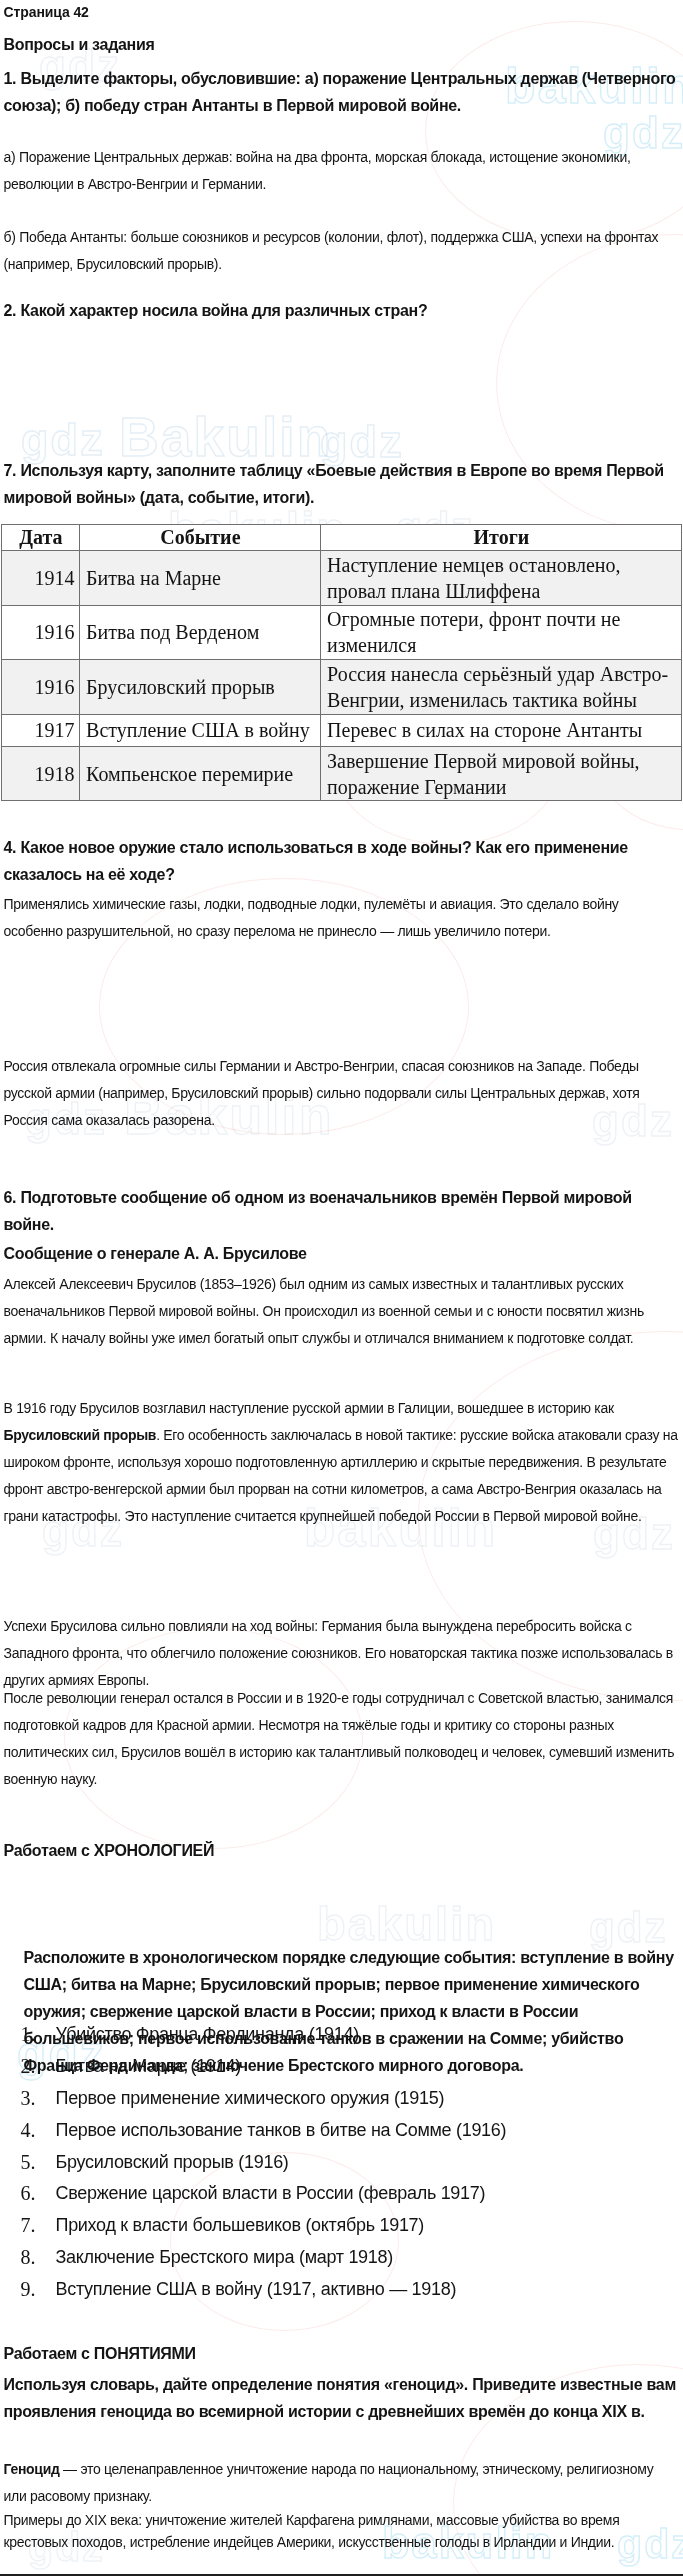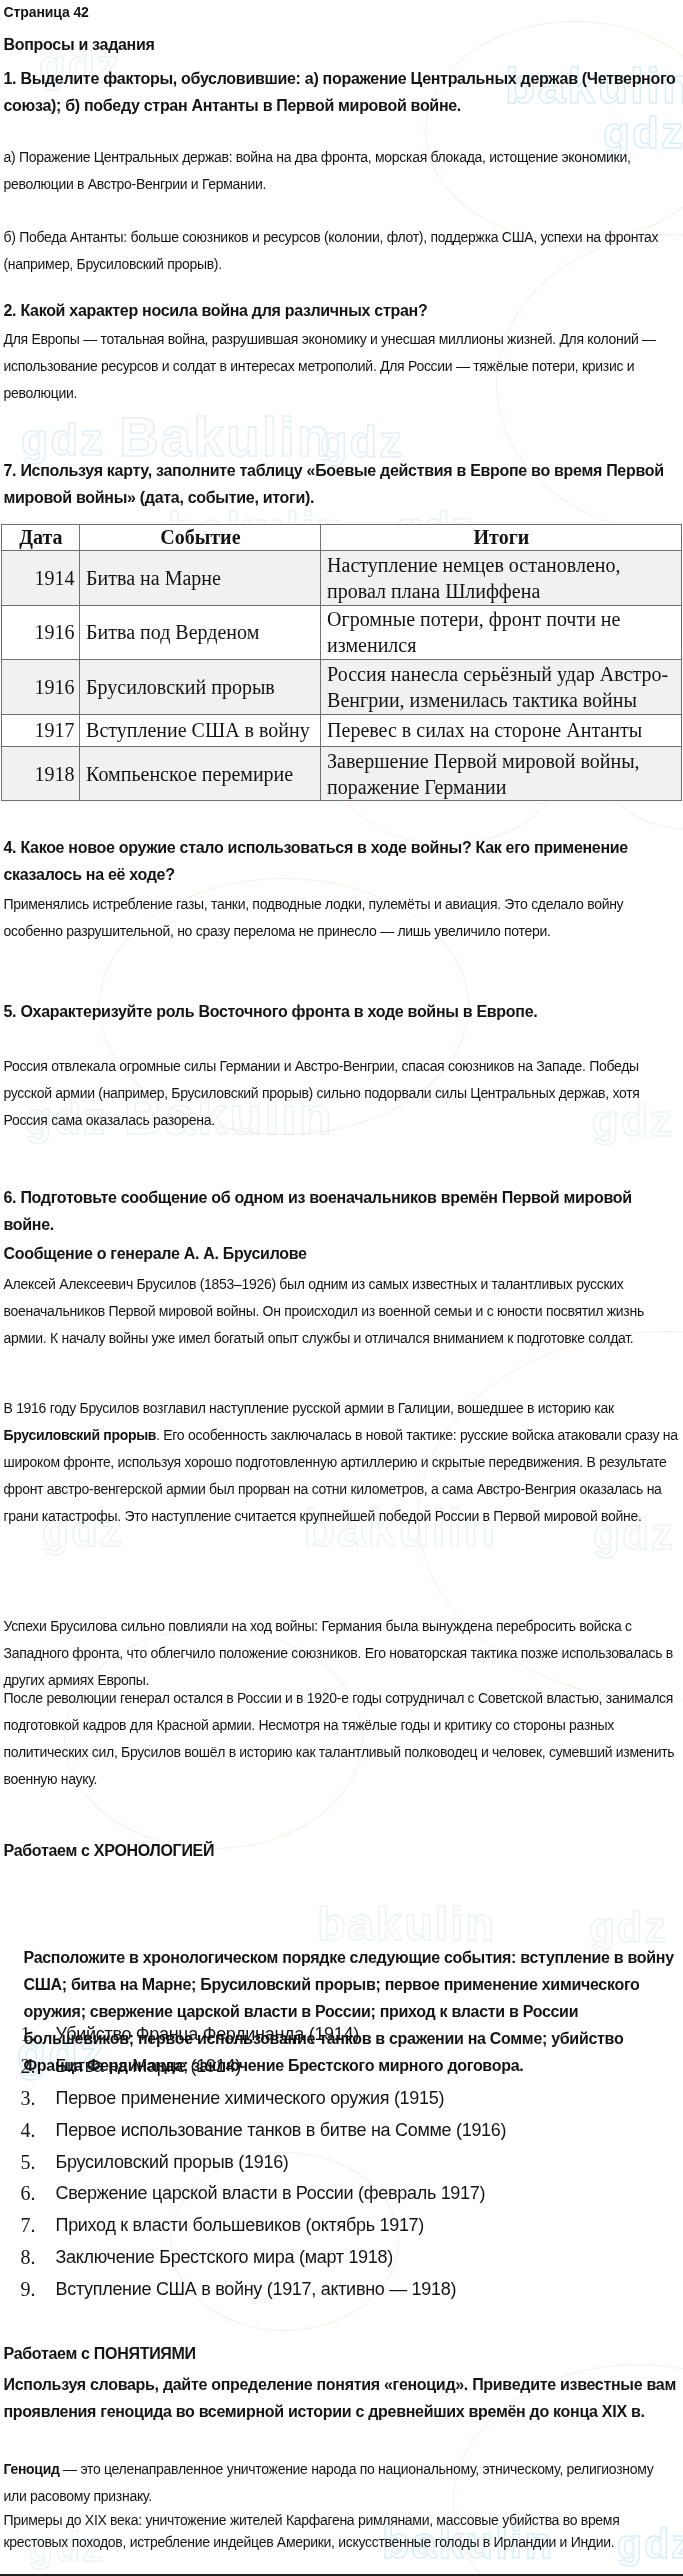--- a/index.html
+++ b/index.html
@@ -123,21 +123,20 @@
 
     <div class="abs page-label" style="top:2.8px;">Страница 42</div>
 
     <h2 class="abs h-bold" style="top:31px;">Вопросы и задания</h2>
 
     <p class="abs h-bold" style="top:65px;">1. Выделите факторы, обусловившие: а) поражение Центральных держав (Четверного союза); б) победу стран Антанты в Первой мировой войне.</p>
     <p class="abs para" style="top:144px;">а) Поражение Центральных держав: война на два фронта, морская блокада, истощение экономики, революции в Австро-Венгрии и Германии.</p>
     <p class="abs para" style="top:224px;">б) Победа Антанты: больше союзников и ресурсов (колонии, флот), поддержка США, успехи на фронтах (например, Брусиловский прорыв).</p>
 
     <p class="abs h-bold" style="top:297px;">2. Какой характер носила война для различных стран?</p>
-    <p class="abs para" style="top:326px;">Для Европы — тотальная война, разрушившая экономику и унесшая миллионы жизней. Для колоний — использование ресурсов и солдат в интересах метрополий. Для России — тяжёлые потери, кризис и революции.</p>
 
     <p class="abs h-bold" style="top:457px;">7. Используя карту, заполните таблицу «Боевые действия в Европе во время Первой мировой войны» (дата, событие, итоги).</p>
 
     <table class="battles-table abs" style="top:524px;left:1.4px;right:1.4px;width:681px;border-radius:11px;">
       <colgroup>
         <col style="width:78px">
           <col style="width:241px">
           <col>
       </colgroup>
       <thead>
@@ -170,23 +169,22 @@
           </tr>
           <tr>
             <td class="cell-date">1918</td>
             <td>Компьенское перемирие</td>
             <td>Завершение Первой мировой войны, поражение Германии</td>
           </tr>
         </tbody>
     </table>
 
     <p class="abs h-bold" style="top:834px;">4. Какое новое оружие стало использоваться в ходе войны? Как его применение сказалось на её ходе?</p>
-    <p class="abs para" style="top:891px;">Применялись истребление газы, танки, подводные лодки, пулемёты и авиация. Это сделало войну особенно разрушительной, но сразу перелома не принесло — лишь увеличило потери.</p>
-
-    <p class="abs h-bold" style="top:998px;">5. Охарактеризуйте роль Восточного фронта в ходе войны в Европе.</p>
+    <p class="abs para" style="top:891px;">Применялись химические газы, лодки, подводные лодки, пулемёты и авиация. Это сделало войну особенно разрушительной, но сразу перелома не принесло — лишь увеличило потери.</p>
+
     <p class="abs para" style="top:1053px;">Россия отвлекала огромные силы Германии и Австро-Венгрии, спасая союзников на Западе. Победы русской армии (например, Брусиловский прорыв) сильно подорвали силы Центральных держав, хотя Россия сама оказалась разорена.</p>
 
     <p class="abs h-bold" style="top:1184px;">6. Подготовьте сообщение об одном из военачальников времён Первой мировой войне.</p>
     <p class="abs h-bold" style="top:1240px;">Сообщение о генерале А. А. Брусилове</p>
     <p class="abs para" style="top:1271px;">Алексей Алексеевич Брусилов (1853–1926) был одним из самых известных и талантливых русских военачальников Первой мировой войны. Он происходил из военной семьи и с юности посвятил жизнь армии. К началу войны уже имел богатый опыт службы и отличался вниманием к подготовке солдат.</p>
     <p class="abs para" style="top:1395px;"><span>В 1916 году Брусилов возглавил наступление русской армии в Галиции, вошедшее в историю как </span><b>Брусиловский прорыв</b><span>. Его особенность заключалась в новой тактике: русские войска атаковали сразу на широком фронте, используя хорошо подготовленную артиллерию и скрытые передвижения. В результате фронт австро-венгерской армии был прорван на сотни километров, а сама Австро-Венгрия оказалась на грани катастрофы. Это наступление считается крупнейшей победой России в Первой мировой войне.</span></p>
     <p class="abs para" style="top:1613px;">Успехи Брусилова сильно повлияли на ход войны: Германия была вынуждена перебросить войска с Западного фронта, что облегчило положение союзников. Его новаторская тактика позже использовалась в других армиях Европы.</p>
     <p class="abs para" style="top:1685px;">После революции генерал остался в России и в 1920-е годы сотрудничал с Советской властью, занимался подготовкой кадров для Красной армии. Несмотря на тяжёлые годы и критику со стороны разных политических сил, Брусилов вошёл в историю как талантливый полководец и человек, сумевший изменить военную науку.</p>
 
     <h2 class="abs h-bold" style="top:1837px;">Работаем с ХРОНОЛОГИЕЙ</h2>

